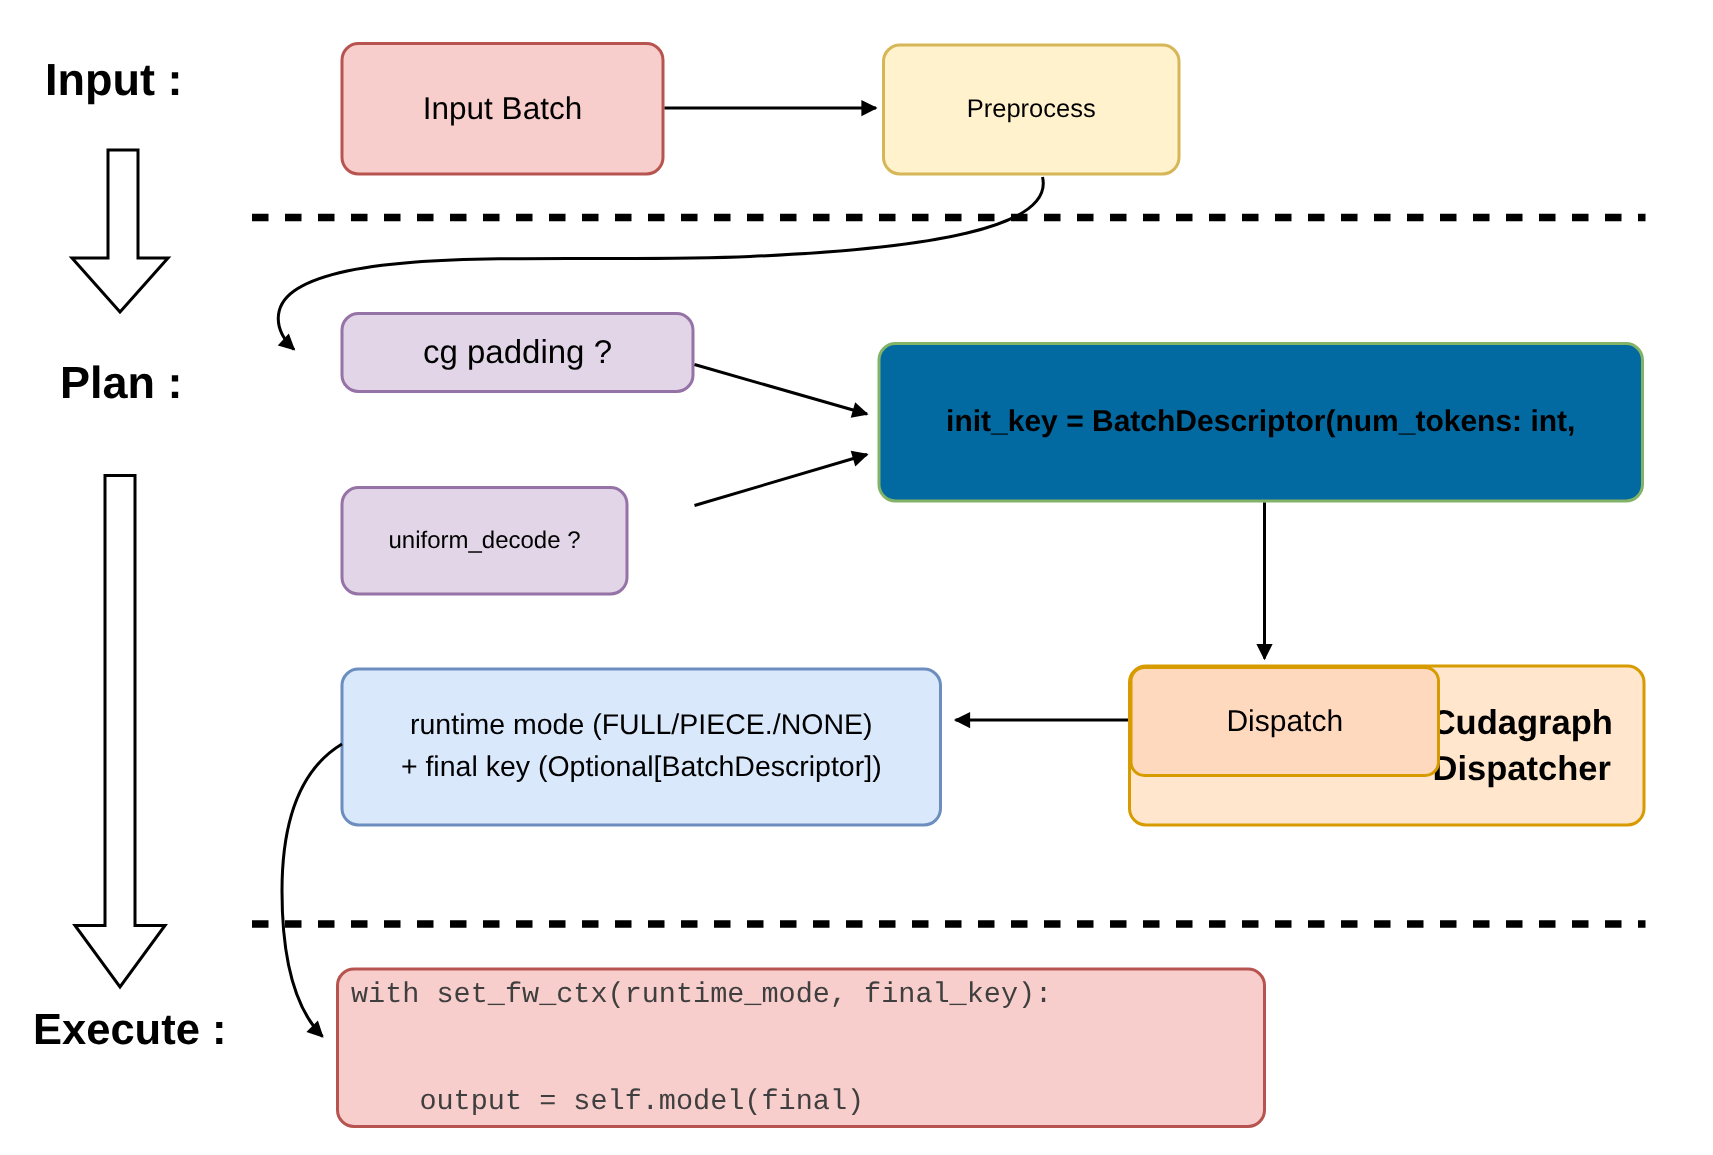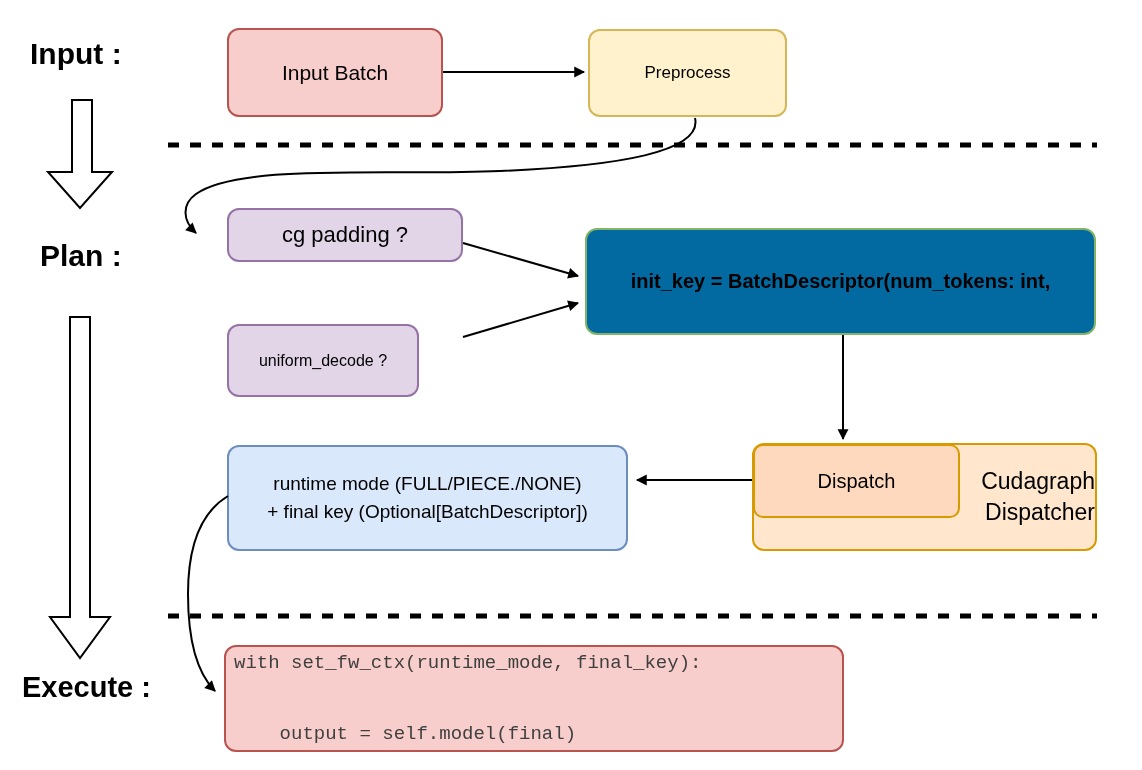--- a/index.html
+++ b/index.html
@@ -36,22 +36,22 @@
   #lbl-execute{left:22px;top:671px;font-size:29px;}
 
   #n-input-batch{left:227px;top:28px;width:216px;height:89px;font-size:21px;}
   #n-preprocess{left:588px;top:29px;width:199px;height:88px;font-size:17px;}
   #n-cg-padding{left:227px;top:208px;width:236px;height:54px;font-size:22px;}
   #n-uniform-decode{left:227px;top:298px;width:192px;height:73px;font-size:16px;margin-top:26px;}
   #n-init-key{left:585px;top:228px;width:511px;height:107px;font-size:20px;line-height:29px;}
   #n-cudagraph{left:752px;top:443px;width:345px;height:108px;}
   #n-cudagraph .label-wrap{
     position:absolute;left:180px;top:0;right:0;bottom:0;
-    display:flex;flex-direction:column;align-items:flex-end;justify-content:center;
-    font-size:23px;line-height:31px;
+    display:flex;flex-direction:column;align-items:center;justify-content:center;
+    font-size:23px;line-height:31px;font-weight:bold;
   }
   #n-dispatch{left:753px;top:444px;width:207px;height:74px;font-size:20px;border-radius:10px;z-index:3;}
   #n-runtime{left:227px;top:445px;width:401px;height:106px;font-size:19px;line-height:28px;}
   #n-code{
     left:224px;top:645px;width:620px;height:107px;
     font-family:"Liberation Mono","DejaVu Sans Mono",monospace;
     font-size:19px;line-height:31px;
     align-items:flex-start;justify-content:center;
     padding-left:8px;text-align:left;gap:40px;
   }

